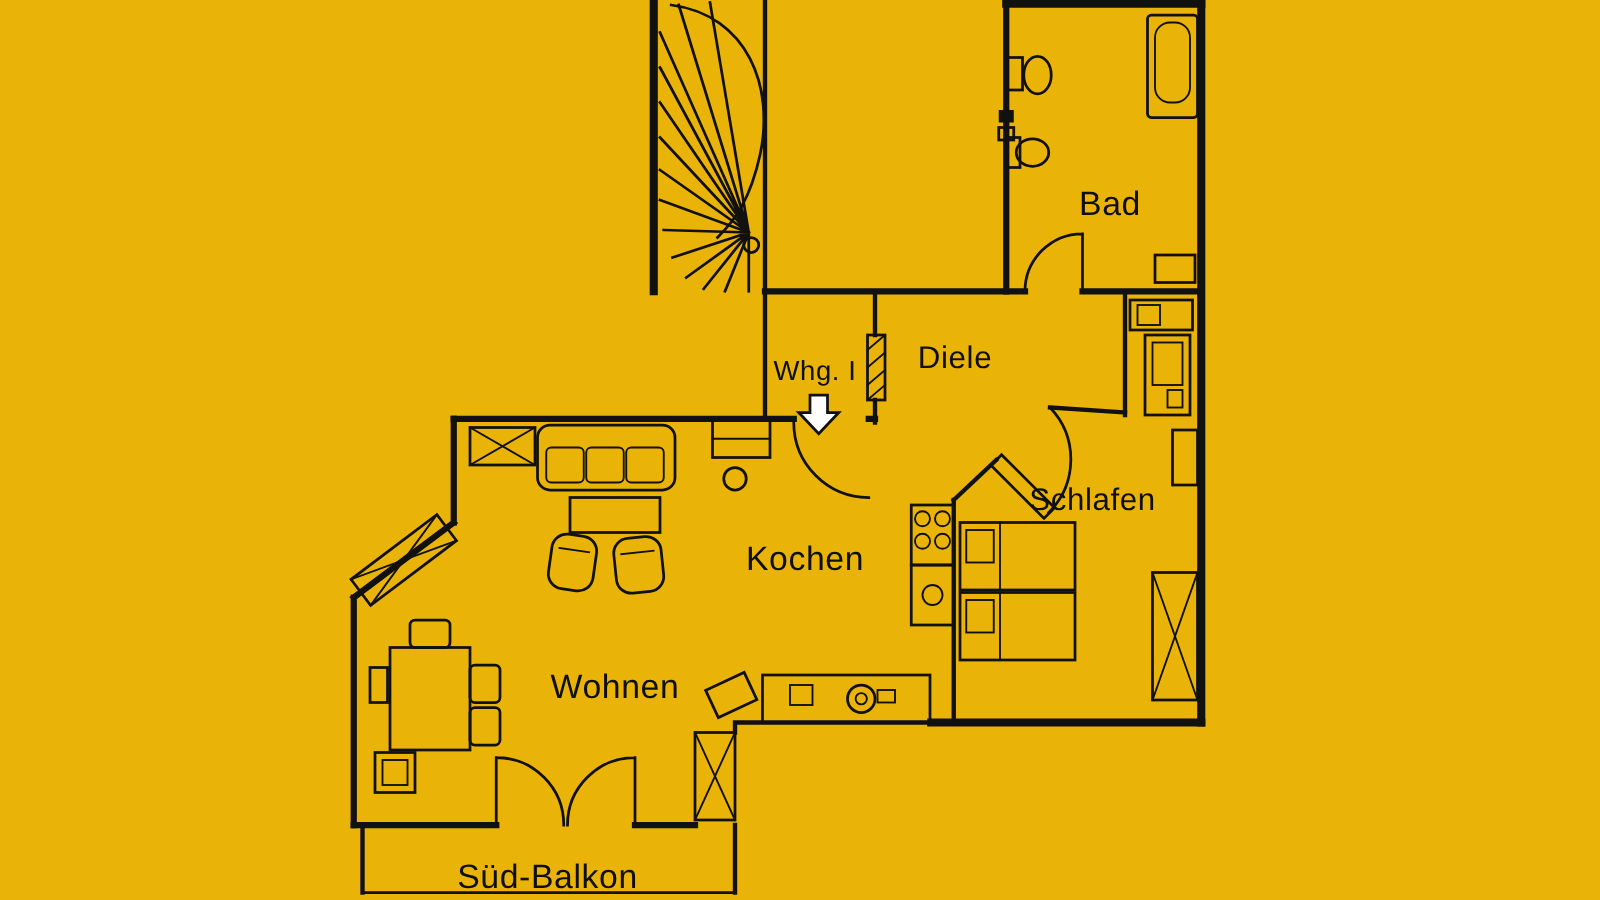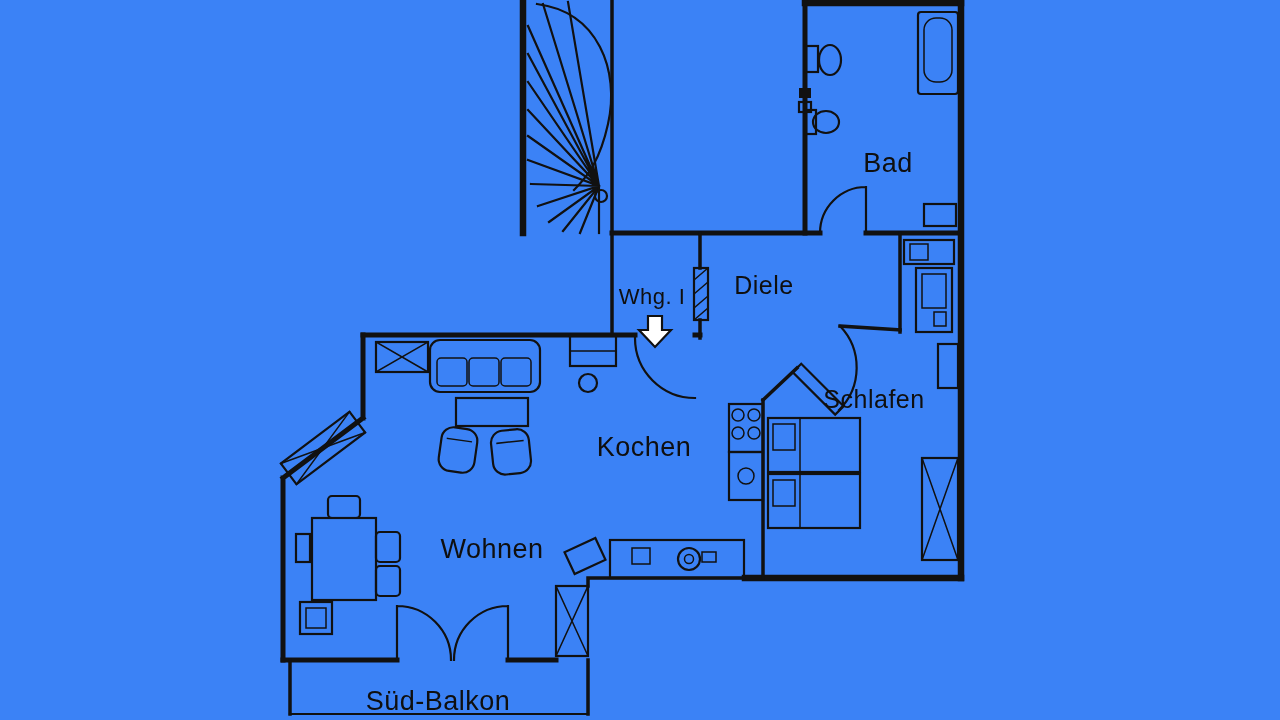--- a/index.html
+++ b/index.html
@@ -1,16 +1,16 @@
 <!DOCTYPE html>
 <html><head>
 <meta charset="utf-8">
 <style>
   html,body{margin:0;padding:0;background:#ffffff;}
-  .page{position:relative;width:1280px;height:720px;background:#3b82f6;overflow:hidden;}
+  .page{position:relative;width:1280px;height:720px;background:#eab308;overflow:hidden;}
   svg{position:absolute;left:0;top:0;filter:blur(.25px) contrast(1.05);}
   .ink{stroke:#161616;fill:none;stroke-linecap:square;stroke-linejoin:miter;}
   .w6{stroke-width:6.5}.w5{stroke-width:5}.w4{stroke-width:3.5}
   .w2{stroke-width:2.2}.w15{stroke-width:1.5}
   .fillink{fill:#161616;stroke:none;}
   .fillwhite{fill:#ffffff;stroke:#161616;stroke-width:2.2;}
   text{font-family:"Liberation Sans",sans-serif;fill:#141414;letter-spacing:.5px;}
 </style>
 </head>
 <body>

